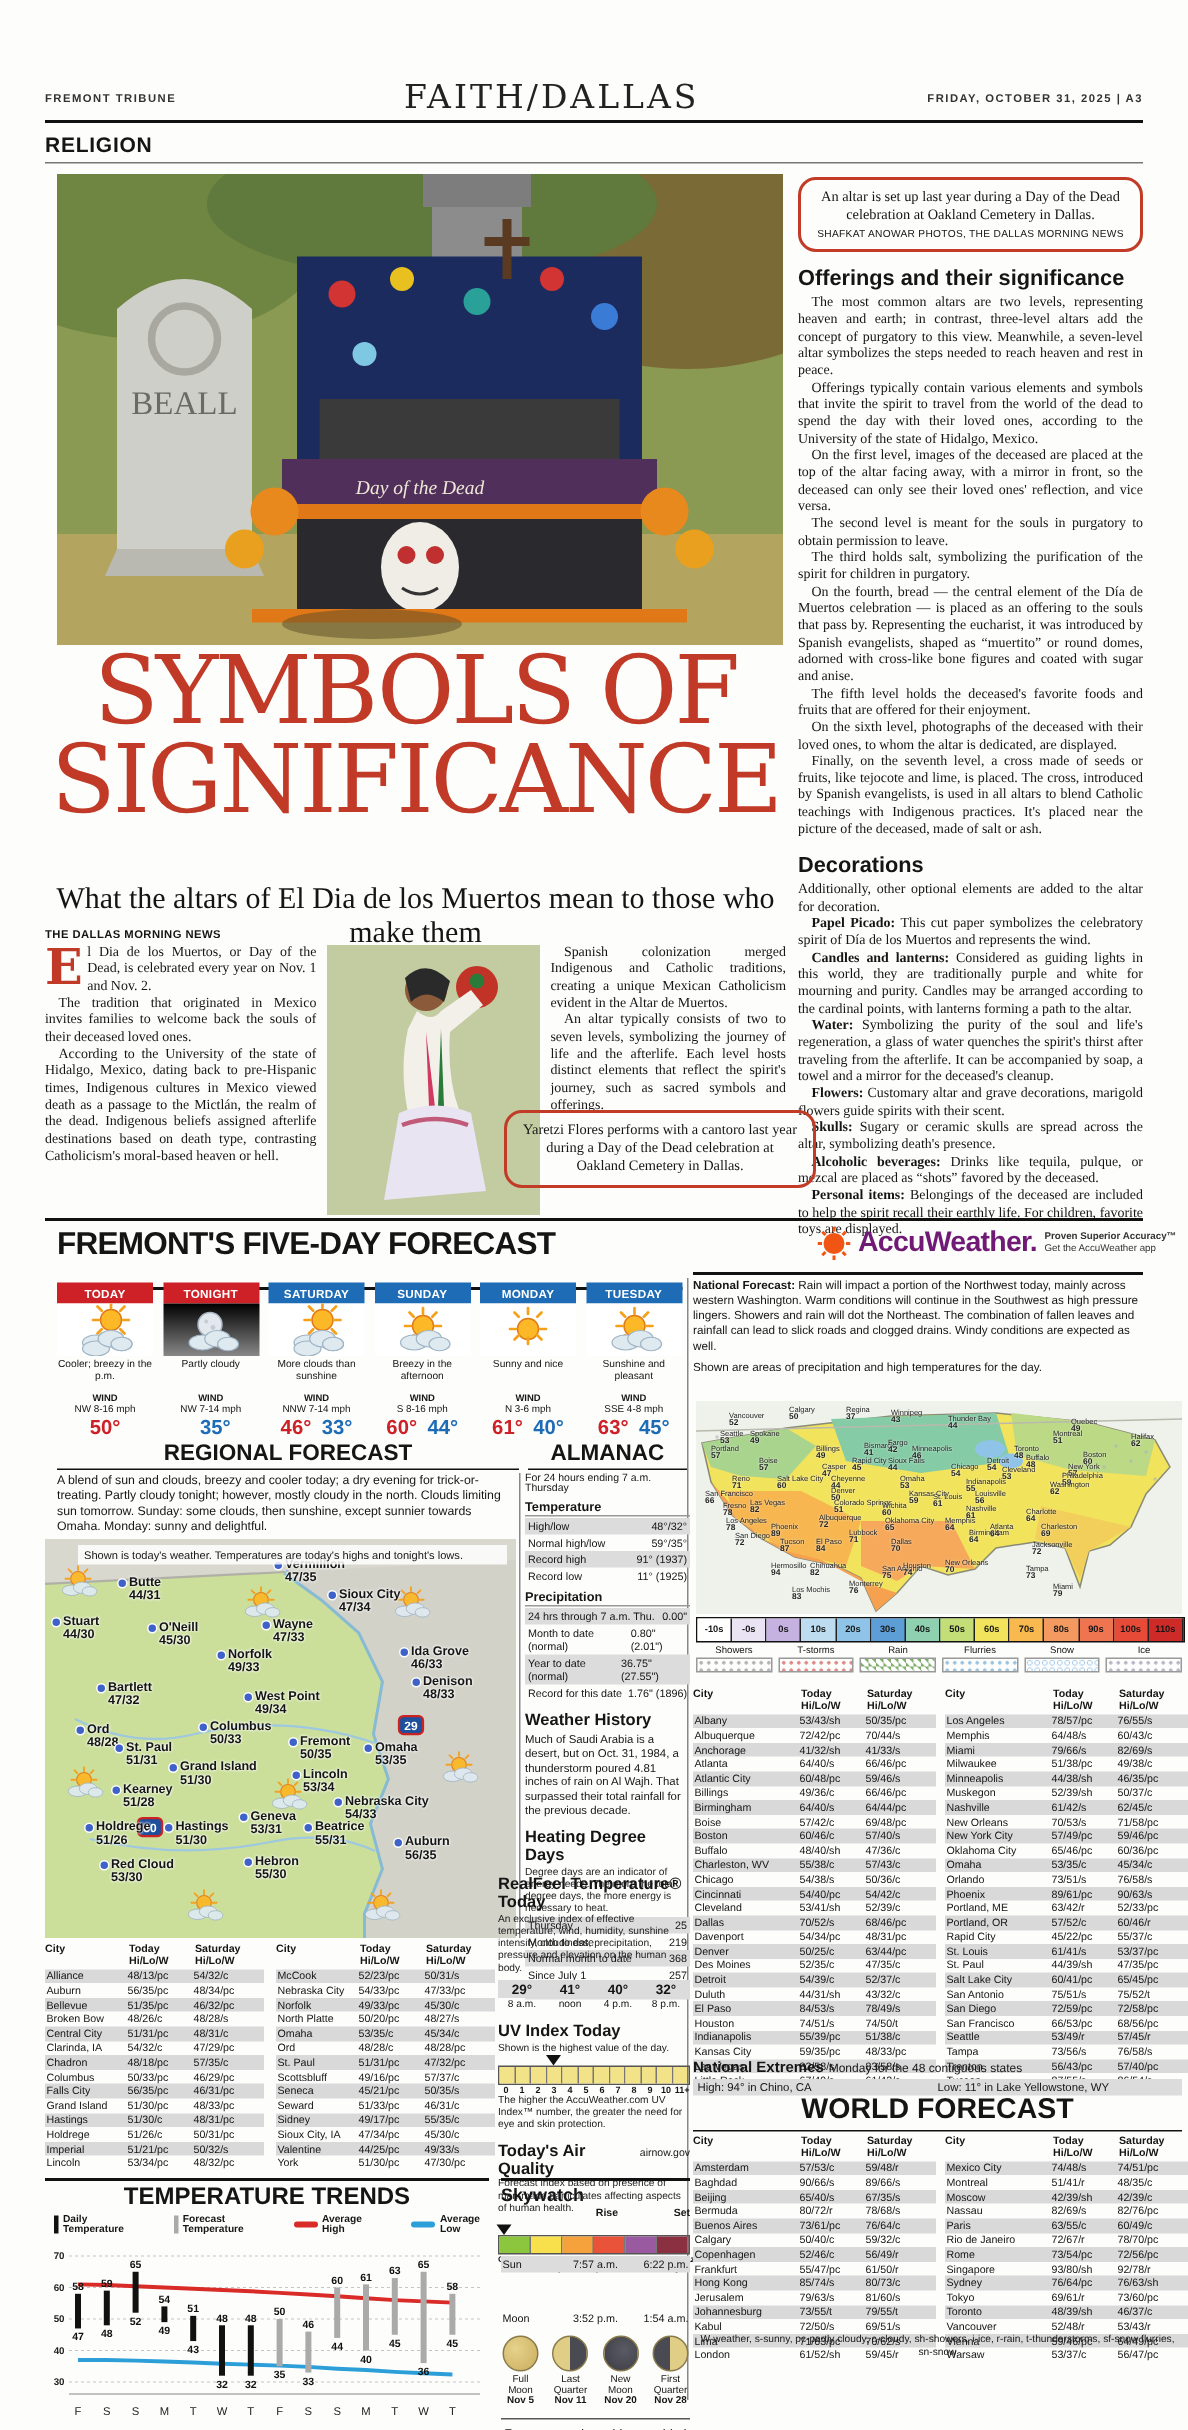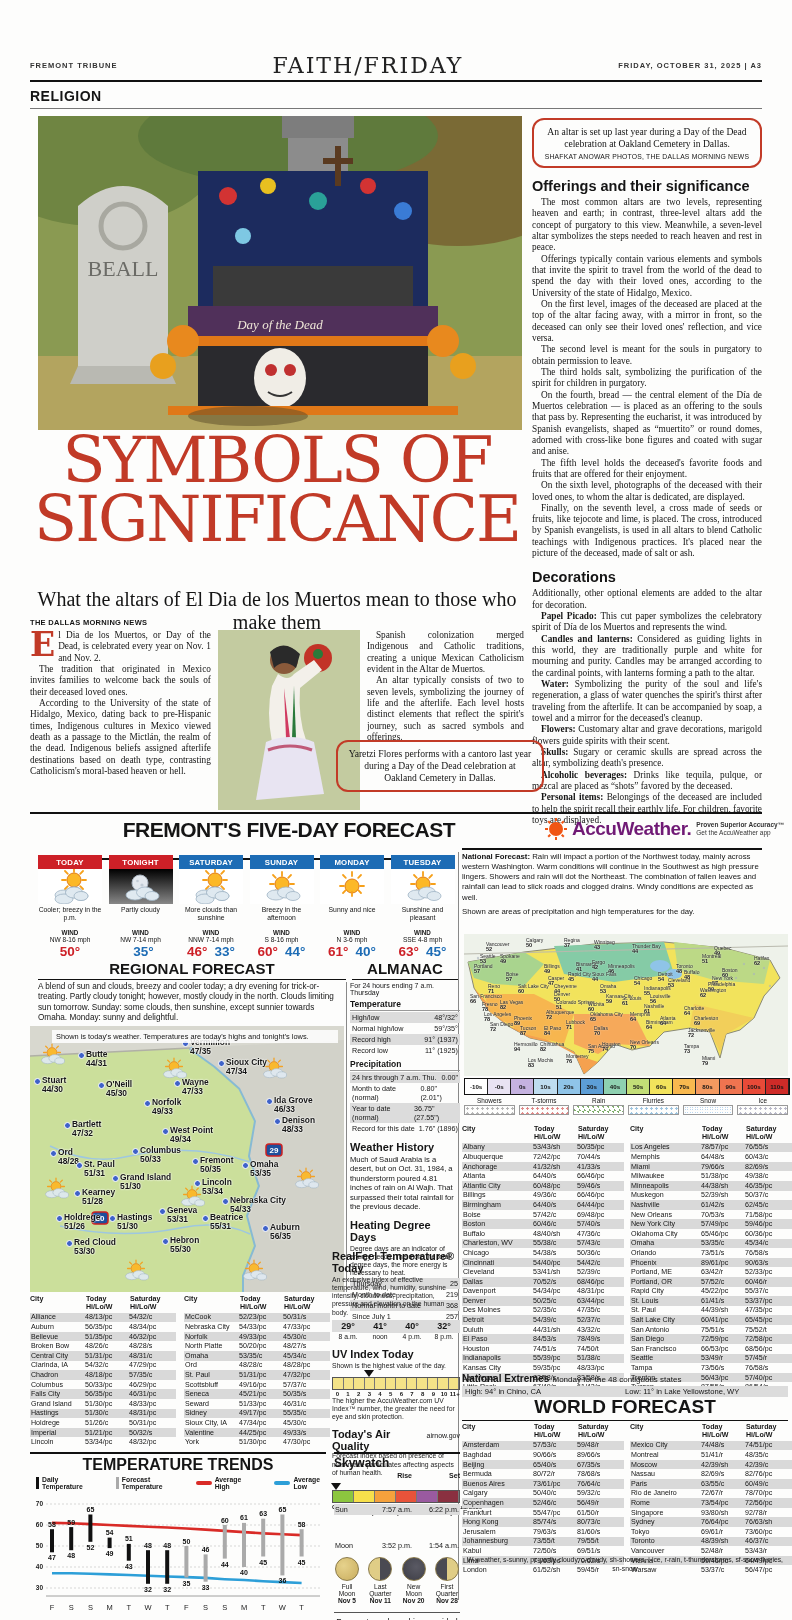--- a/index.html
+++ b/index.html
@@ -33,21 +33,21 @@
   #byline{top:618px;left:30px;font-size:7.5px;font-weight:bold;letter-spacing:.3px;}
   #artcols{top:630px;left:30px;width:494px;height:180px;display:flex;gap:7px;}
   #artcols .col{overflow:hidden;}
   #dancer{width:142px;height:180px;background:linear-gradient(#b8c49a,#cdd4a8);position:relative;flex:none;}
   #capbox2{top:740px;left:336px;width:186px;text-align:center;}
   .dropcap{float:left;font-family:"DejaVu Serif",serif;font-size:33px;line-height:.78;color:#c13a27;
            font-weight:bold;margin:2px 3px 0 0;}
   
   #wx-toprule{top:812px;left:30px;width:732px;height:2px;}
   #fdf-title{top:818px;left:38px;width:417px;font-size:21px;font-weight:800;letter-spacing:-.5px;
-             border-bottom:2.5px solid #111;padding-bottom:16px;text-align:right;}
+             border-bottom:2.5px solid #111;padding-bottom:16px;}
   
   #aw-logo{top:818px;left:545px;width:240px;display:flex;align-items:center;gap:5px;}
   #aw-logo .brand{font-size:19px;font-weight:bold;color:#701a75;letter-spacing:-.5px;}
   #aw-logo .tag{font-size:6.5px;line-height:1.3;color:#333;}
   #aw-rule{top:848px;left:462px;width:300px;height:2px;}
   
   #cards{top:855px;left:38px;width:417px;display:flex;gap:6.5px;}
   .card{width:64px;text-align:center;flex:none;}
   .card-head{font-size:7.8px;font-weight:bold;color:#fff;padding:2.5px 0;letter-spacing:.2px;}
   .chead-red{background:#cd2027;} .chead-blue{background:#1d6cb5;}
@@ -160,21 +160,21 @@
   #world-foot{top:1556px;left:462px;width:326px;text-align:center;font-size:6.8px;line-height:1.3;}
   svg{display:block;}
 </style>
 </head>
 <body>
 
 <div id="page">
 
   <div class="abs" id="masthead">
     <span class="mast-small">FREMONT TRIBUNE</span>
-    <span id="mast-title">FAITH/FRIDAY</span>
+    <span id="mast-title">FAITH/DALLAS</span>
     <span class="mast-small">FRIDAY, OCTOBER 31, 2025  |  A3</span>
   </div>
   <div class="abs" id="religion">RELIGION</div>
   <div class="abs" id="religion-rule"></div>
 
   <div class="abs" id="photo1">
     <svg width="484" height="314" viewBox="0 0 484 314">
       <rect width="484" height="314" fill="#8a9a52"></rect>
       <ellipse cx="60" cy="40" rx="120" ry="70" fill="#6f8542"></ellipse>
       <ellipse cx="420" cy="50" rx="130" ry="80" fill="#7a6a35"></ellipse>

